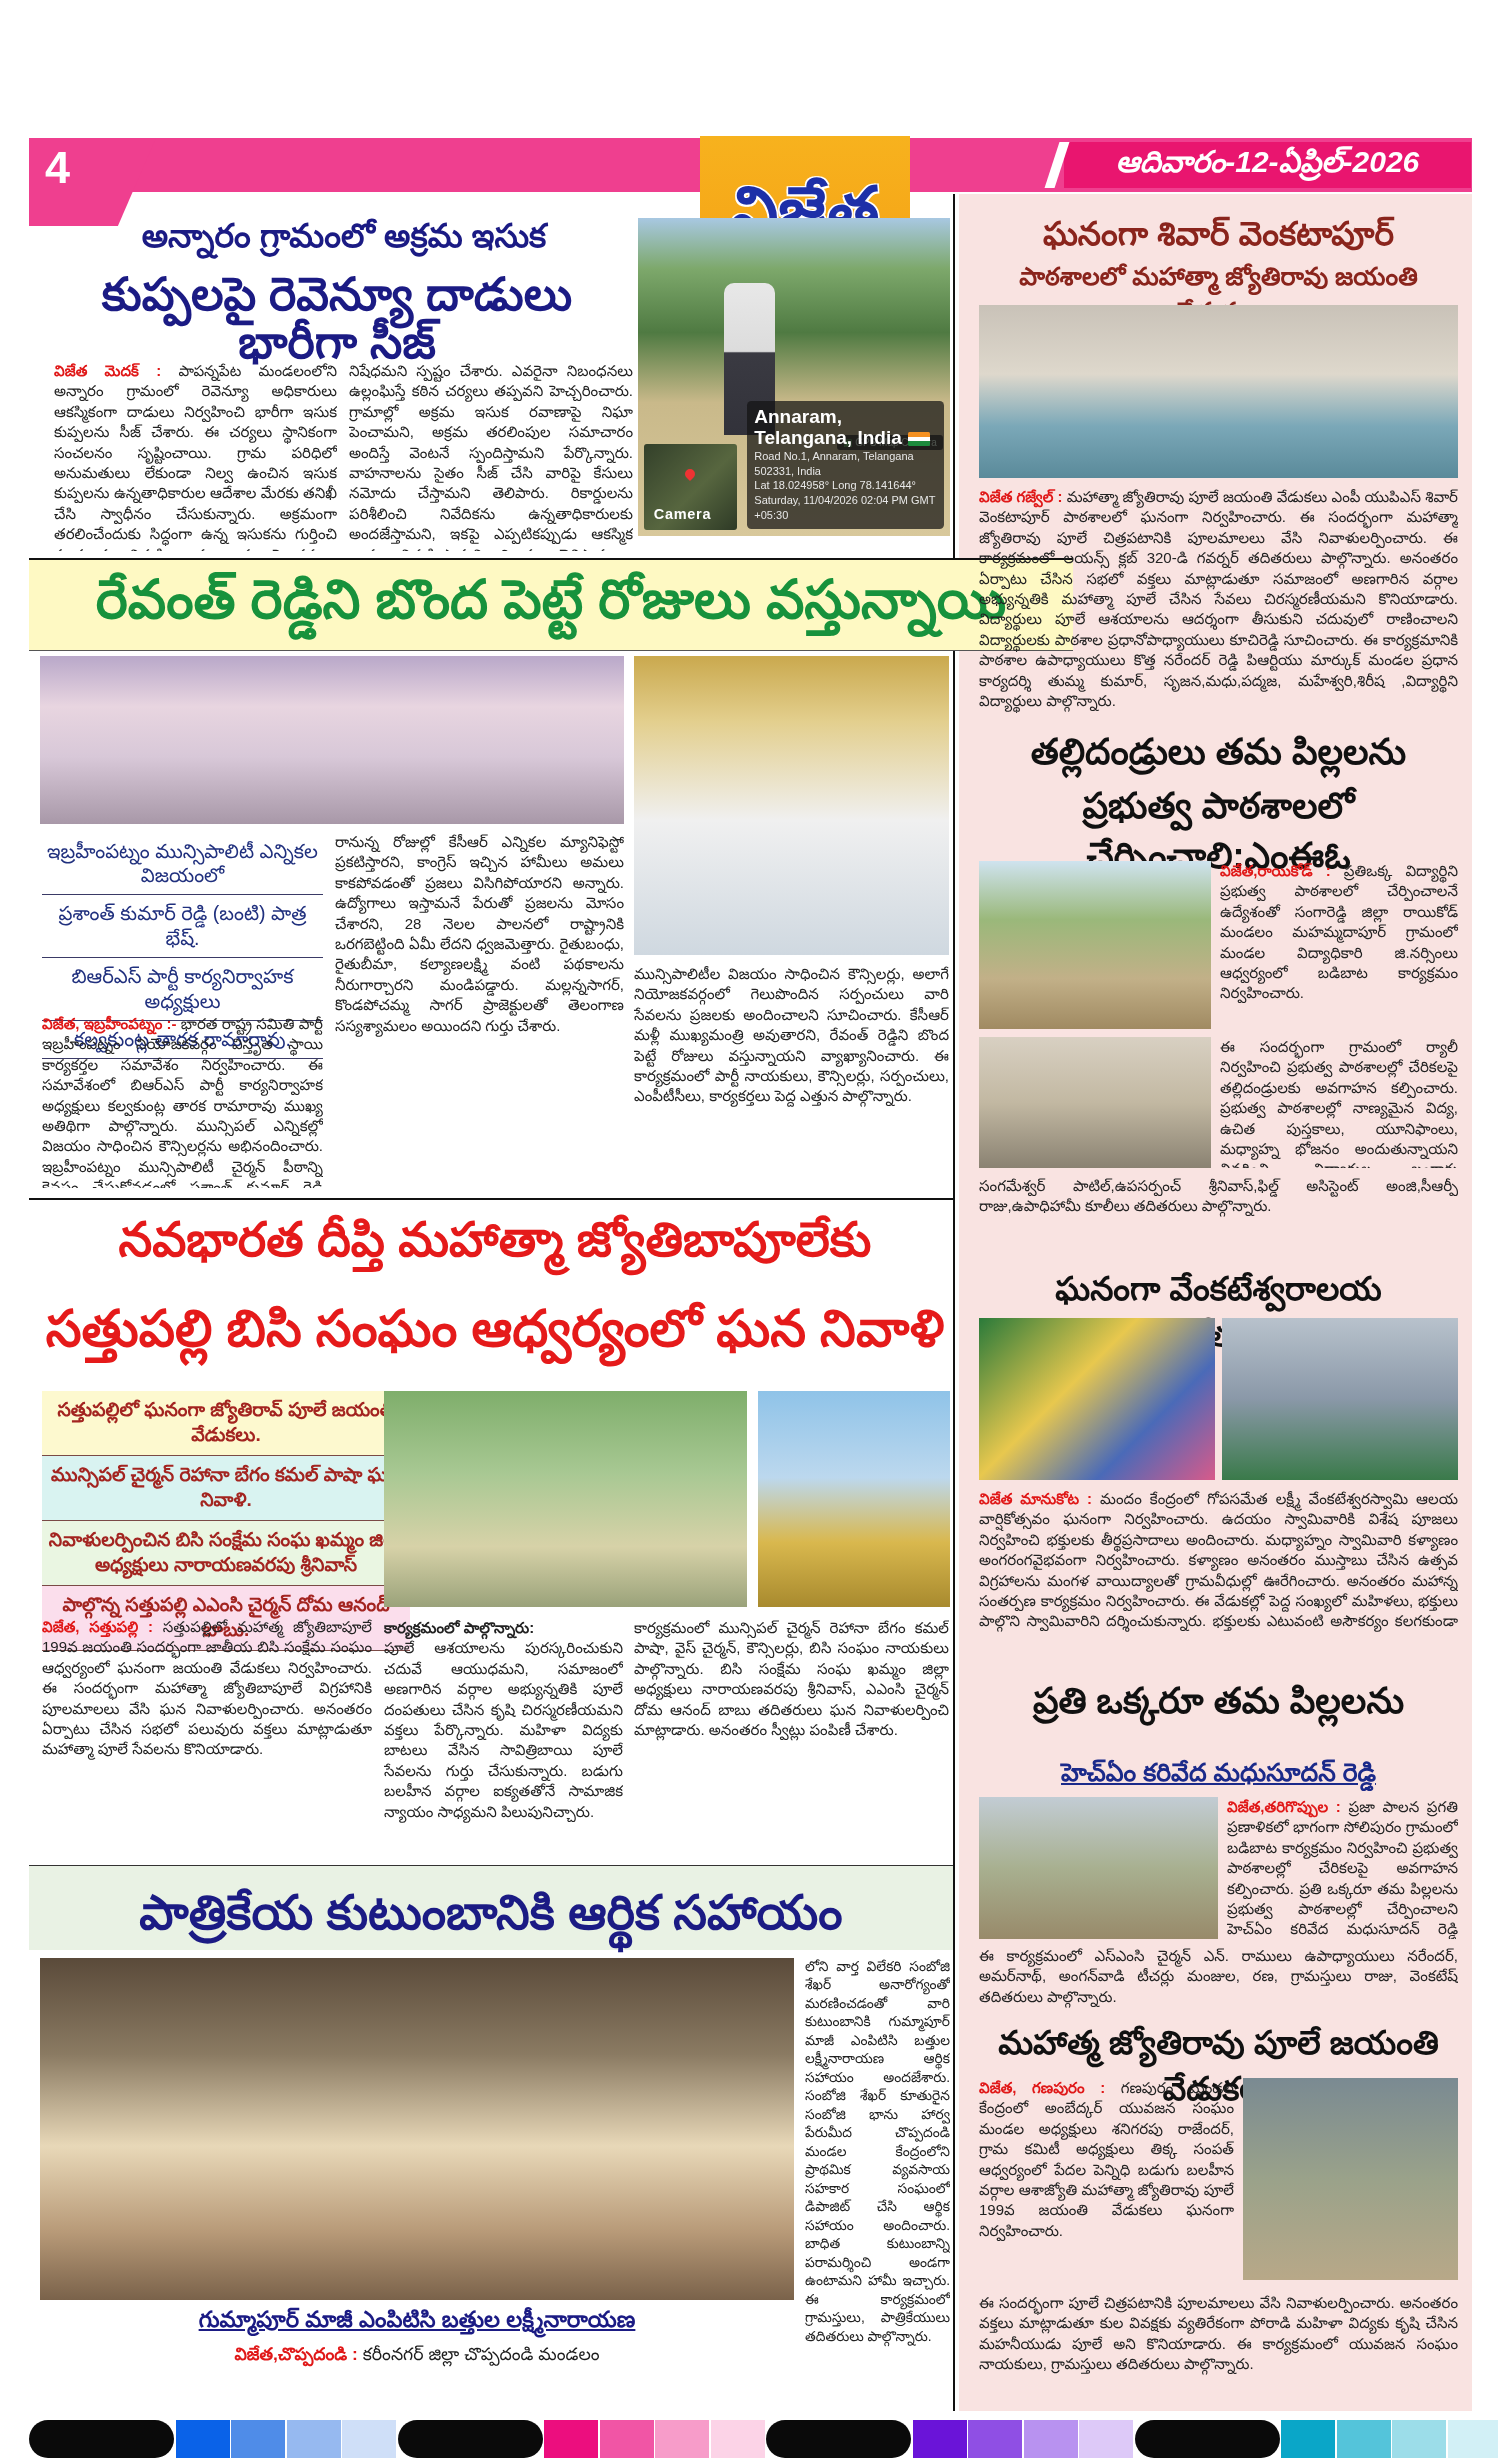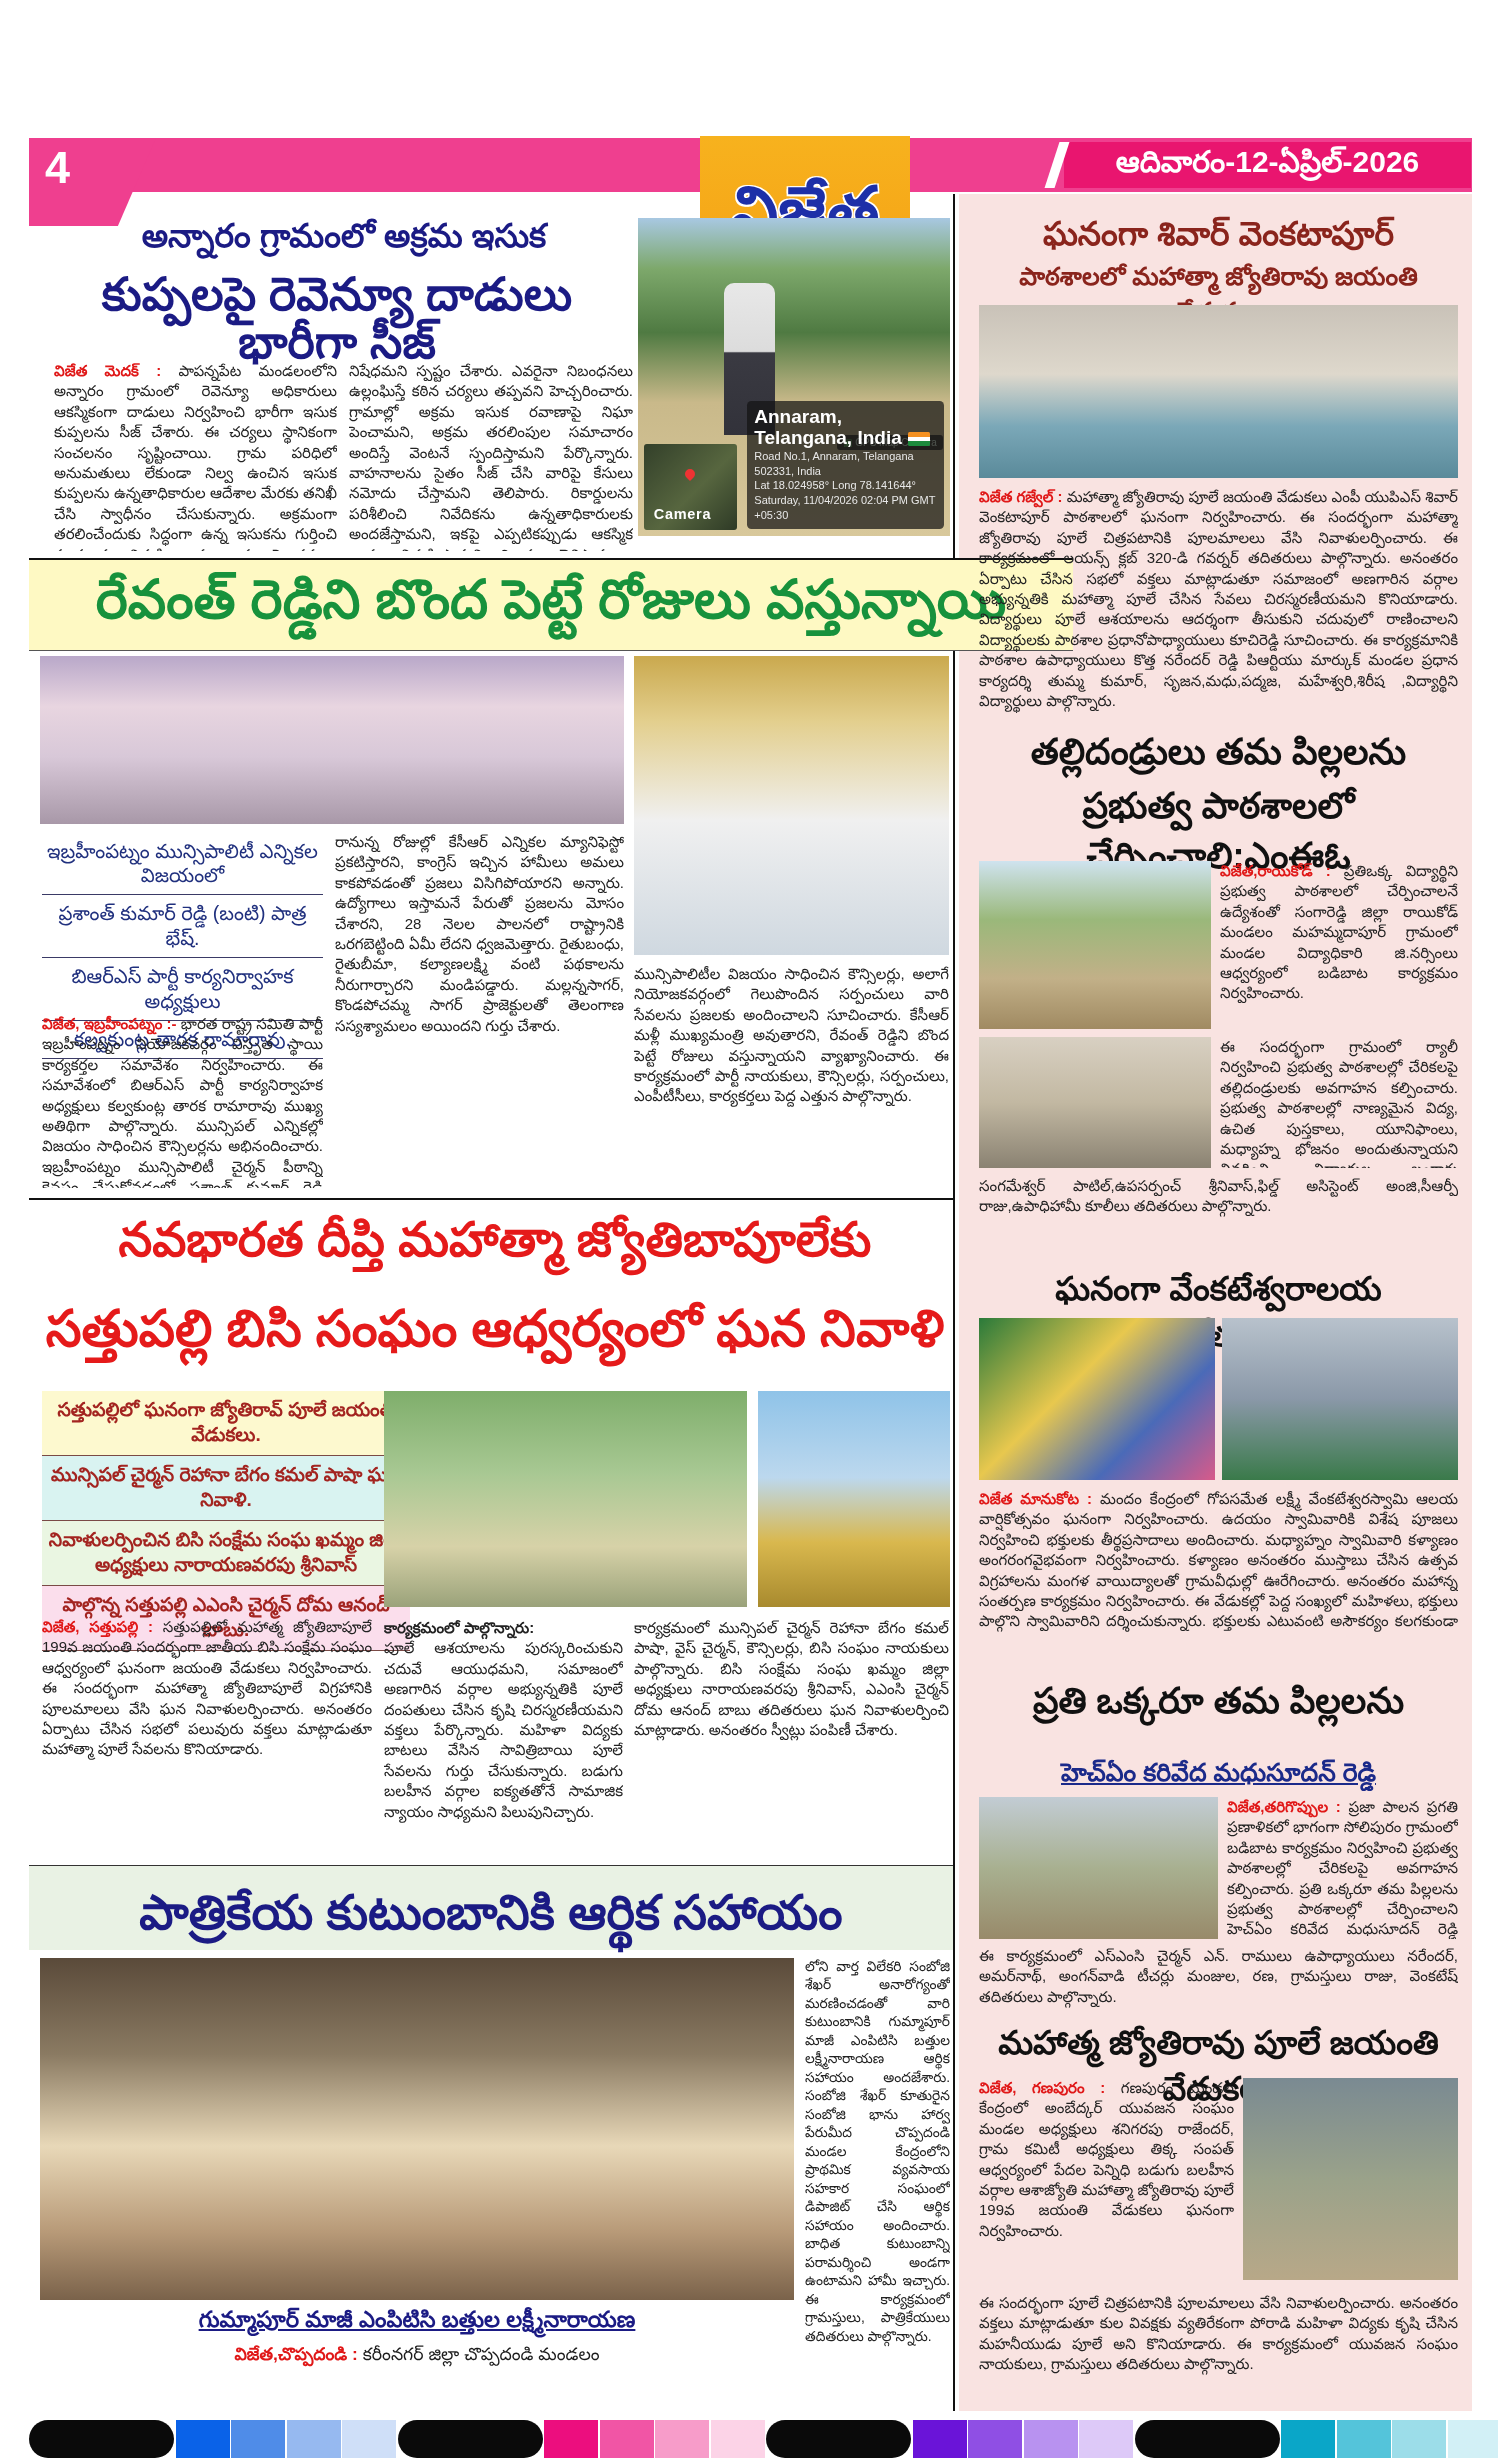--- a/index.html
+++ b/index.html
@@ -50,21 +50,21 @@
   <div class="abs" style="left:29px;top:138px;width:1443px;height:54px;background:#ef3f8f;"></div>
   <div class="abs" style="left:29px;top:138px;width:127px;height:88px;background:#ef3f8f;clip-path:polygon(0 0,100% 0,70% 100%,0 100%);">
     <div style="color:#fff;font-size:45px;font-weight:bold;padding:4.4px 0 0 16px;">4</div>
   </div>
   <div class="abs" style="left:700px;top:136px;width:210px;height:165px;background:linear-gradient(180deg,#f7b21e 0%,#f6a818 55%,#ef8f12 100%);
               display:flex;align-items:center;justify-content:center;">
     <div style="color:#1d2fa8;font-size:67px;font-weight:bold;text-shadow:1.5px 1.5px 0 #fff,-1.5px -1.5px 0 #fff,1.5px -1.5px 0 #fff,-1.5px 1.5px 0 #fff;">విజేత</div>
   </div>
   <div class="abs" style="left:1064px;top:142px;width:407px;height:46px;background:#e9156f;display:flex;align-items:center;justify-content:center;">
     <div class="abs" style="left:-11.6px;top:0;width:10px;height:46px;background:#fff;transform:skewX(-18deg);"></div>
-    <div style="color:#fff;font-size:30px;font-weight:bold;">ఆదివారం-12-ఏప్రిల్-2026</div>
+    <div style="color:#fff;font-size:30px;font-weight:bold;font-style:italic;">ఆదివారం-12-ఏప్రిల్-2026</div>
   </div>
 
   <div class="abs" style="left:959px;top:194px;width:513px;height:2217px;background:#f9e3e1;"></div>
   <div class="abs rule-v" style="left:953px;top:194px;width:2.2px;height:2217px;"></div>
 
   <div class="abs center kicker" style="left:54px;top:218px;width:580px;">అన్నారం గ్రామంలో అక్రమ ఇసుక</div>
   <div class="abs center head-navy" style="left:36px;top:270px;width:602px;font-size:46px;line-height:1.05;">కుప్పలపై రెవెన్యూ దాడులు భారీగా సీజ్</div>
   <div class="abs body-txt just" style="left:54px;top:361px;width:283px;height:190px;">
     <span class="dateline">విజేత మెదక్ :</span>
     <span>పాపన్నపేట మండలంలోని అన్నారం గ్రామంలో రెవెన్యూ అధికారులు ఆకస్మికంగా దాడులు నిర్వహించి భారీగా ఇసుక కుప్పలను సీజ్ చేశారు. ఈ చర్యలు స్థానికంగా సంచలనం సృష్టించాయి. గ్రామ పరిధిలో అనుమతులు లేకుండా నిల్వ ఉంచిన ఇసుక కుప్పలను ఉన్నతాధికారుల ఆదేశాల మేరకు తనిఖీ చేసి స్వాధీనం చేసుకున్నారు. అక్రమంగా తరలించేందుకు సిద్ధంగా ఉన్న ఇసుకను గుర్తించి పంచనామా నిర్వహించారు. బాధ్యులపై చర్యలు తీసుకుంటామని, ఈ ఇసుక కుప్పలపై పెనాల్టీలు విధించనున్నట్లు తెలిపారు. అనుమతి లేకుండా ఇసుక తవ్వకం, నిల్వ, రవాణా పూర్తిగా</span>

